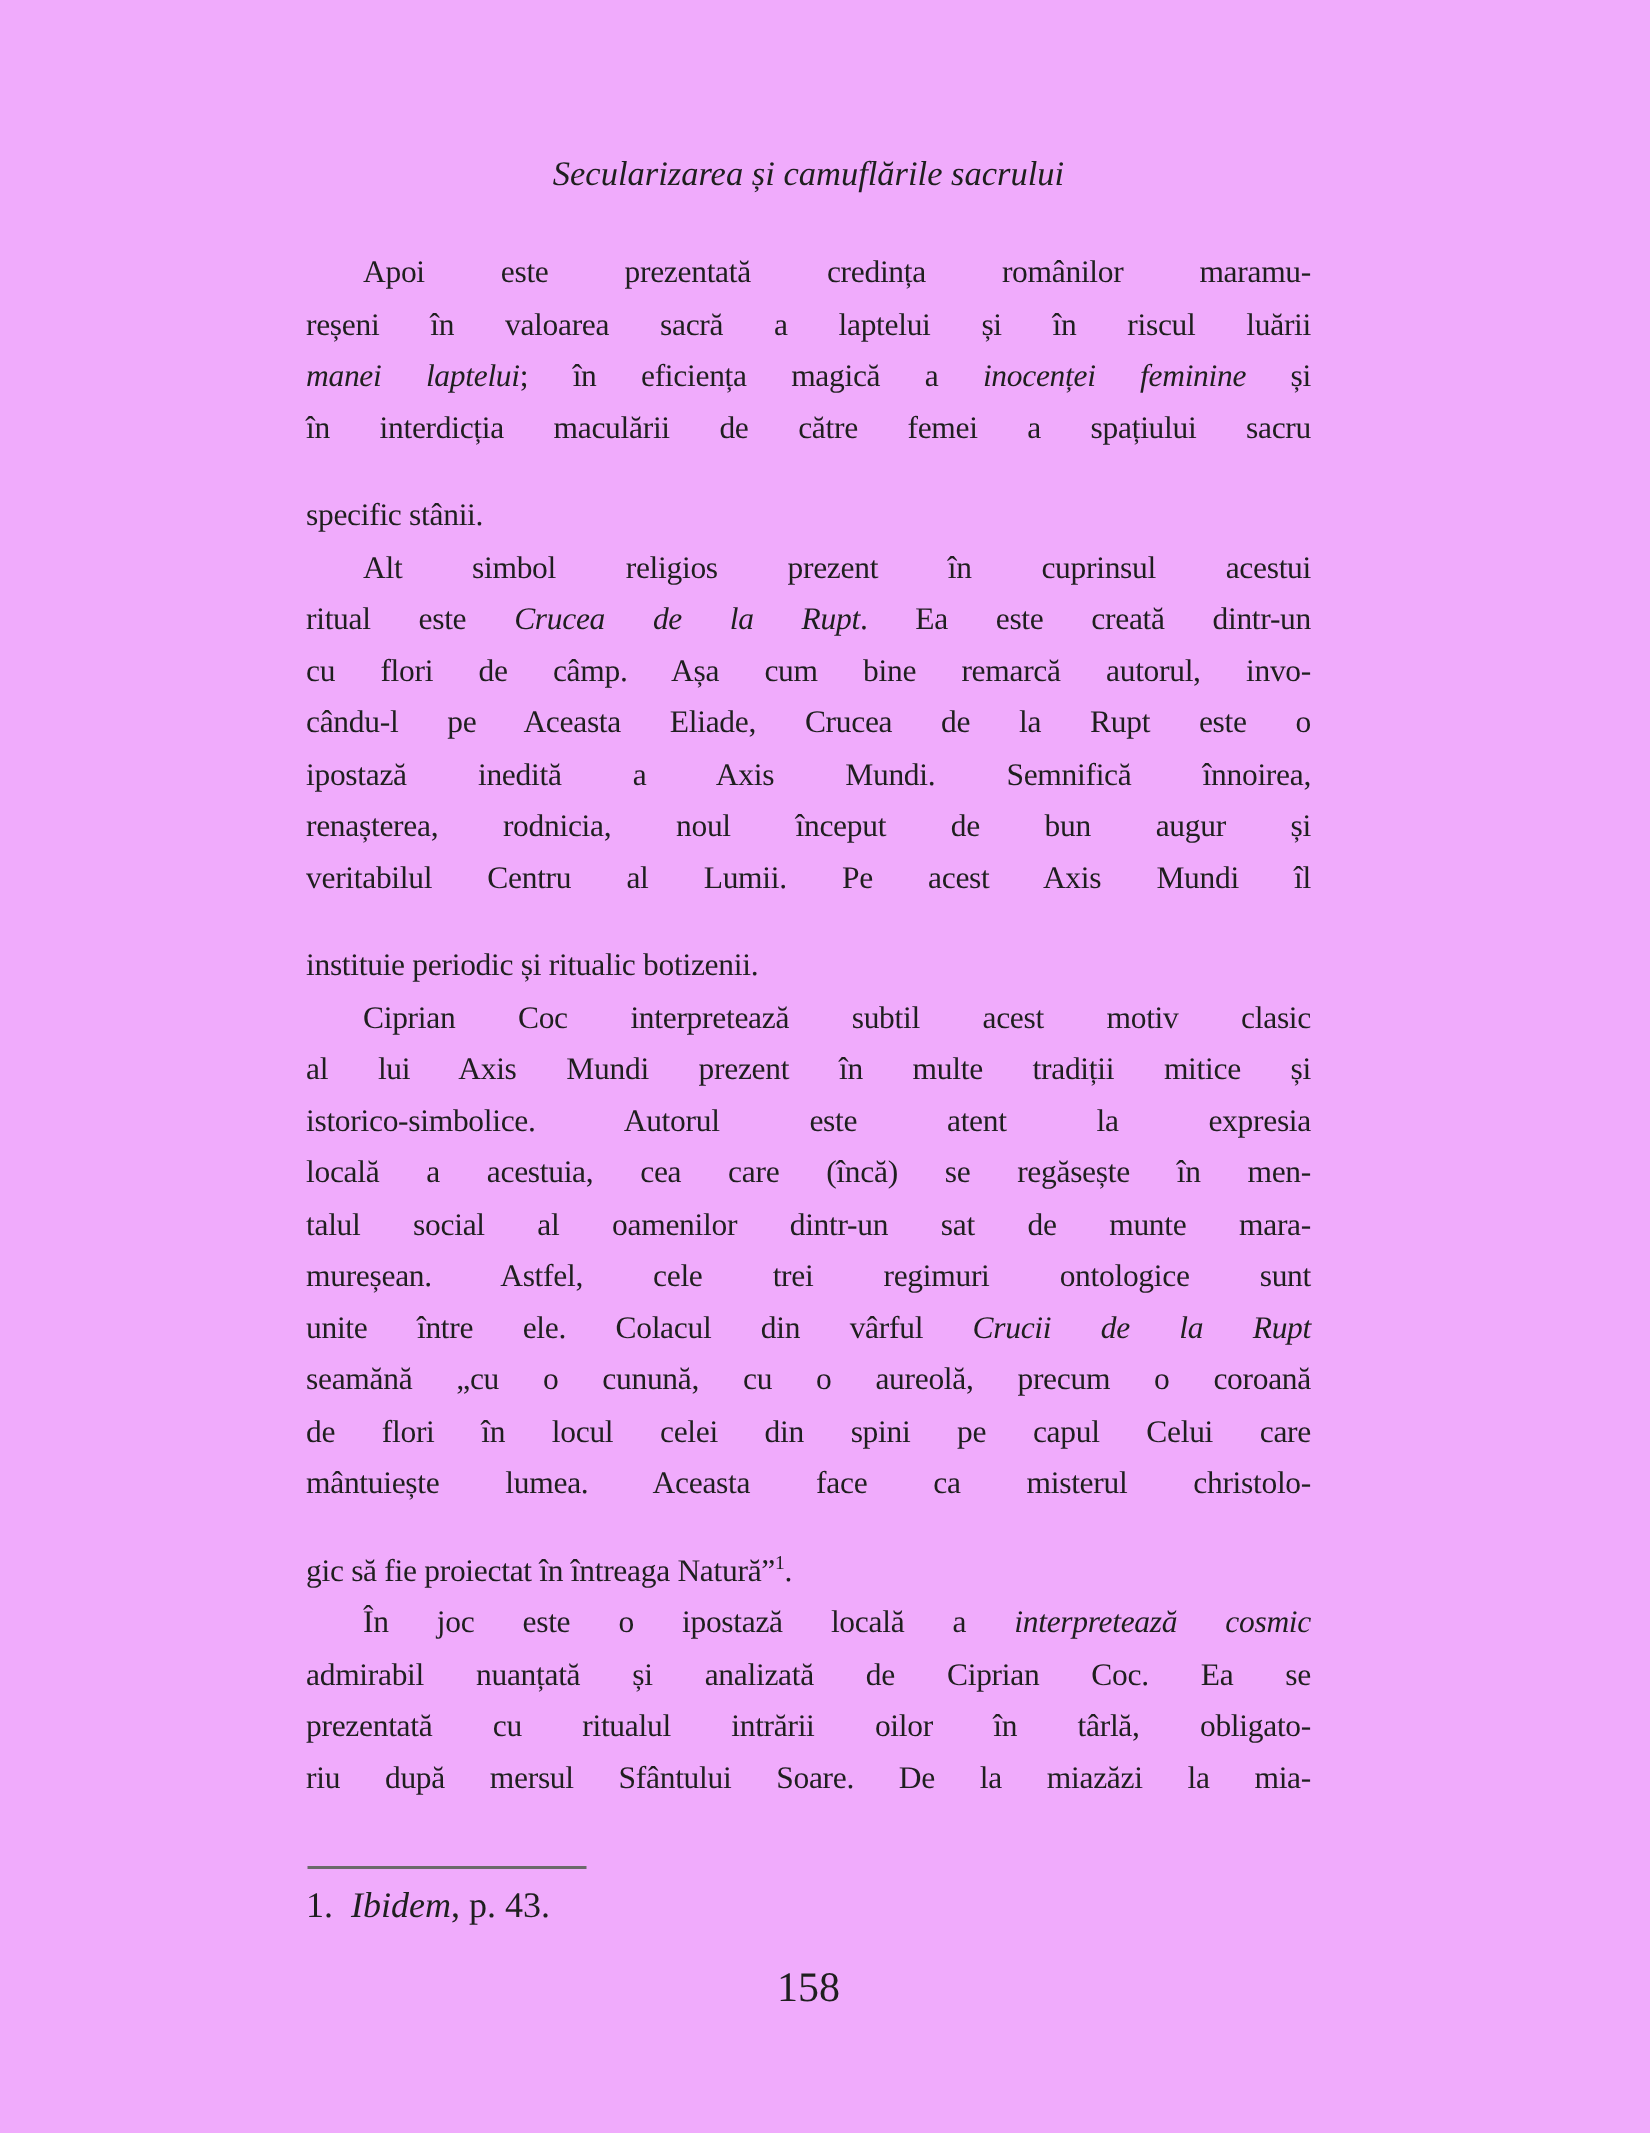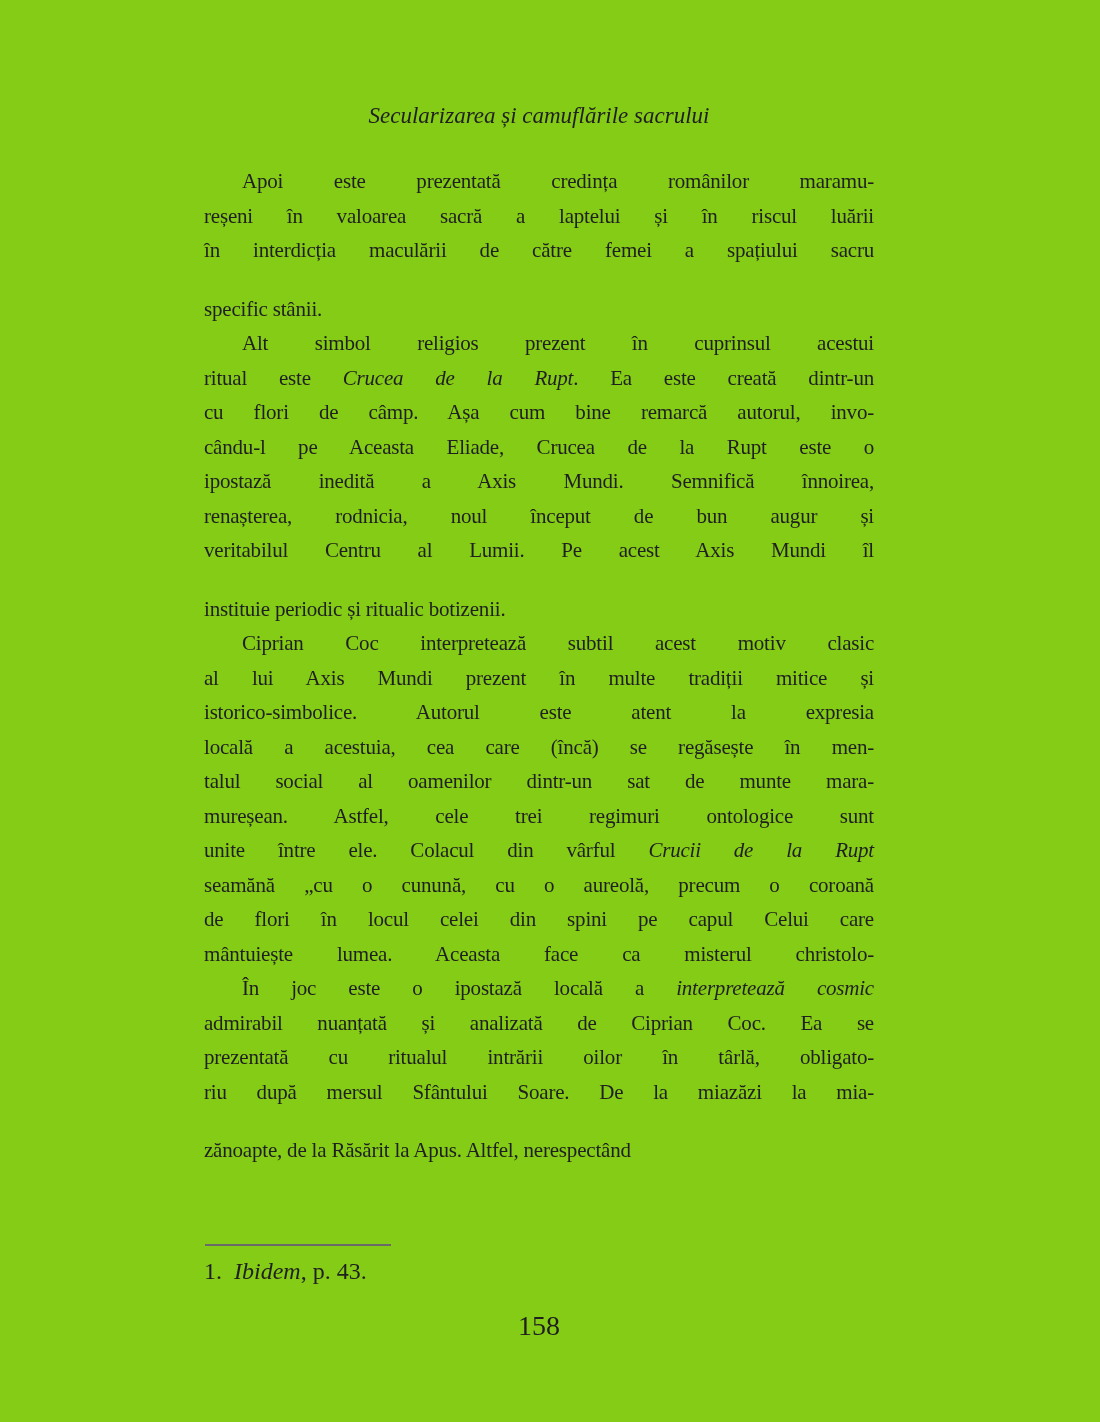--- a/index.html
+++ b/index.html
@@ -66,27 +66,28 @@
     left: 204px;
     top: 1310px;
     width: 670px;
     text-align: center;
     font-size: 28px;
   }
 </style>
 </head>
 <body>
 
-<div class="page" style="color: rgb(31, 31, 31); background: #84cc16;">
+<div class="page" style="color: rgb(31, 31, 31); background: #f0abfc;">
   <div class="running-header">Secularizarea și camuflările sacrului</div>
 
   <div class="text-block">
       <div>
         <div class="line indent"><span>Apoi este prezentată credința românilor maramu-</span></div>
         <div class="line"><span>reșeni în valoarea sacră a laptelui și în riscul luării</span></div>
+        <div class="line"><span class="it">manei laptelui</span><span>; în eficiența magică a </span><span class="it">inocenței feminine</span><span> și</span></div>
         <div class="line"><span>în interdicția maculării de către femei a spațiului sacru</span></div>
         <div class="line last"><span>specific stânii.</span></div>
       </div>
       <div>
         <div class="line indent"><span>Alt simbol religios prezent în cuprinsul acestui</span></div>
         <div class="line"><span>ritual este </span><span class="it">Crucea de la Rupt</span><span>. Ea este creată dintr-un</span></div>
         <div class="line"><span>cu flori de câmp. Așa cum bine remarcă autorul, invo-</span></div>
         <div class="line"><span>cându-l pe Aceasta Eliade, Crucea de la Rupt este o</span></div>
         <div class="line"><span>ipostază inedită a Axis Mundi. Semnifică înnoirea,</span></div>
         <div class="line"><span>renașterea, rodnicia, noul început de bun augur și</span></div>
@@ -97,27 +98,27 @@
         <div class="line indent"><span>Ciprian Coc interpretează subtil acest motiv clasic</span></div>
         <div class="line"><span>al lui Axis Mundi prezent în multe tradiții mitice și</span></div>
         <div class="line"><span>istorico-simbolice. Autorul este atent la expresia</span></div>
         <div class="line"><span>locală a acestuia, cea care (încă) se regăsește în men-</span></div>
         <div class="line"><span>talul social al oamenilor dintr-un sat de munte mara-</span></div>
         <div class="line"><span>mureșean. Astfel, cele trei regimuri ontologice sunt</span></div>
         <div class="line"><span>unite între ele. Colacul din vârful </span><span class="it">Crucii de la Rupt</span></div>
         <div class="line"><span>seamănă „cu o cunună, cu o aureolă, precum o coroană</span></div>
         <div class="line"><span>de flori în locul celei din spini pe capul Celui care</span></div>
         <div class="line"><span>mântuiește lumea. Aceasta face ca misterul christolo-</span></div>
+        <div class="line last"><span>gic să fie proiectat în întreaga Natură”</span><sup>1</sup><span>.</span></div>
       </div>
       <div>
         <div class="line indent"><span>În joc este o ipostază locală a </span><span class="it">interpretează cosmic</span></div>
         <div class="line"><span>admirabil nuanțată și analizată de Ciprian Coc. Ea se</span></div>
         <div class="line"><span>prezentată cu ritualul intrării oilor în târlă, obligato-</span></div>
         <div class="line"><span>riu după mersul Sfântului Soare. De la miazăzi la mia-</span></div>
-        <div class="line last"><span>zănoapte, de la Răsărit la Apus. Altfel, nerespectând</span></div>
       </div>
     </div>
 
   <div class="footnote-rule" style="background: rgb(106, 106, 106);"></div>
 
   <div class="footnote"><span>1.&nbsp;&nbsp;</span><span class="it">Ibidem</span><span>, p. 43.</span></div>
 
   <div class="page-number">158</div>
 </div>
 

